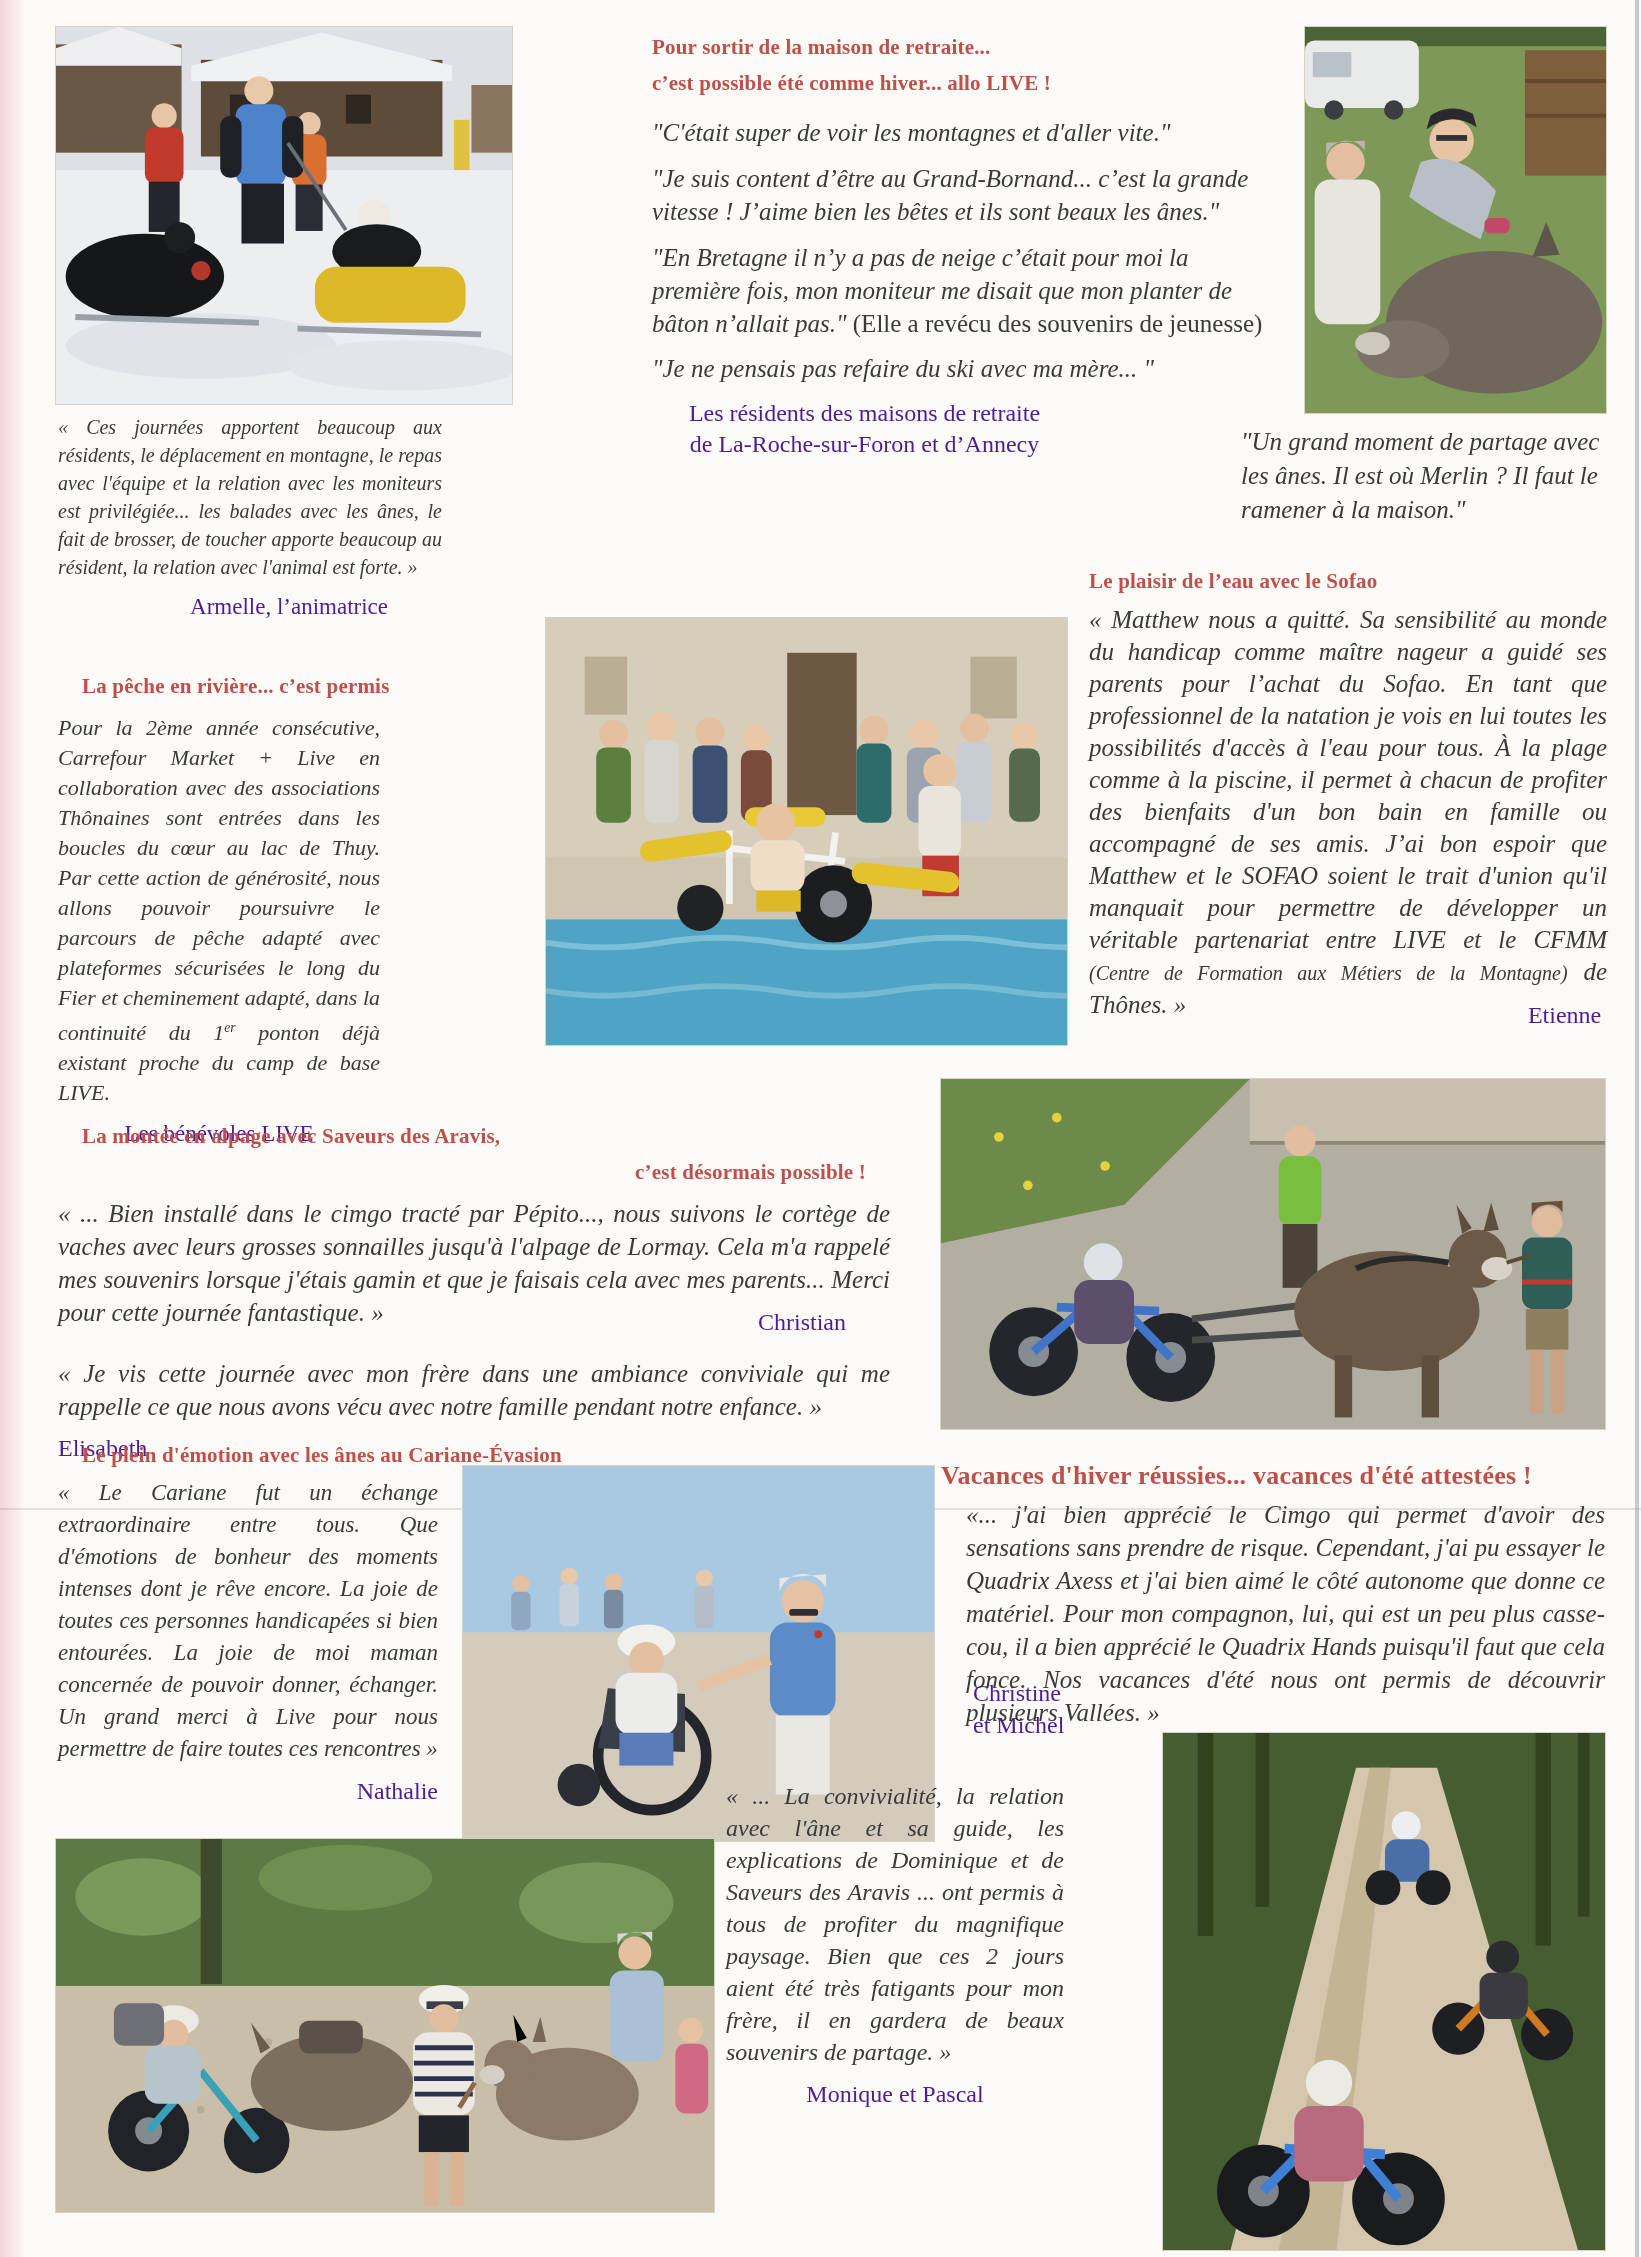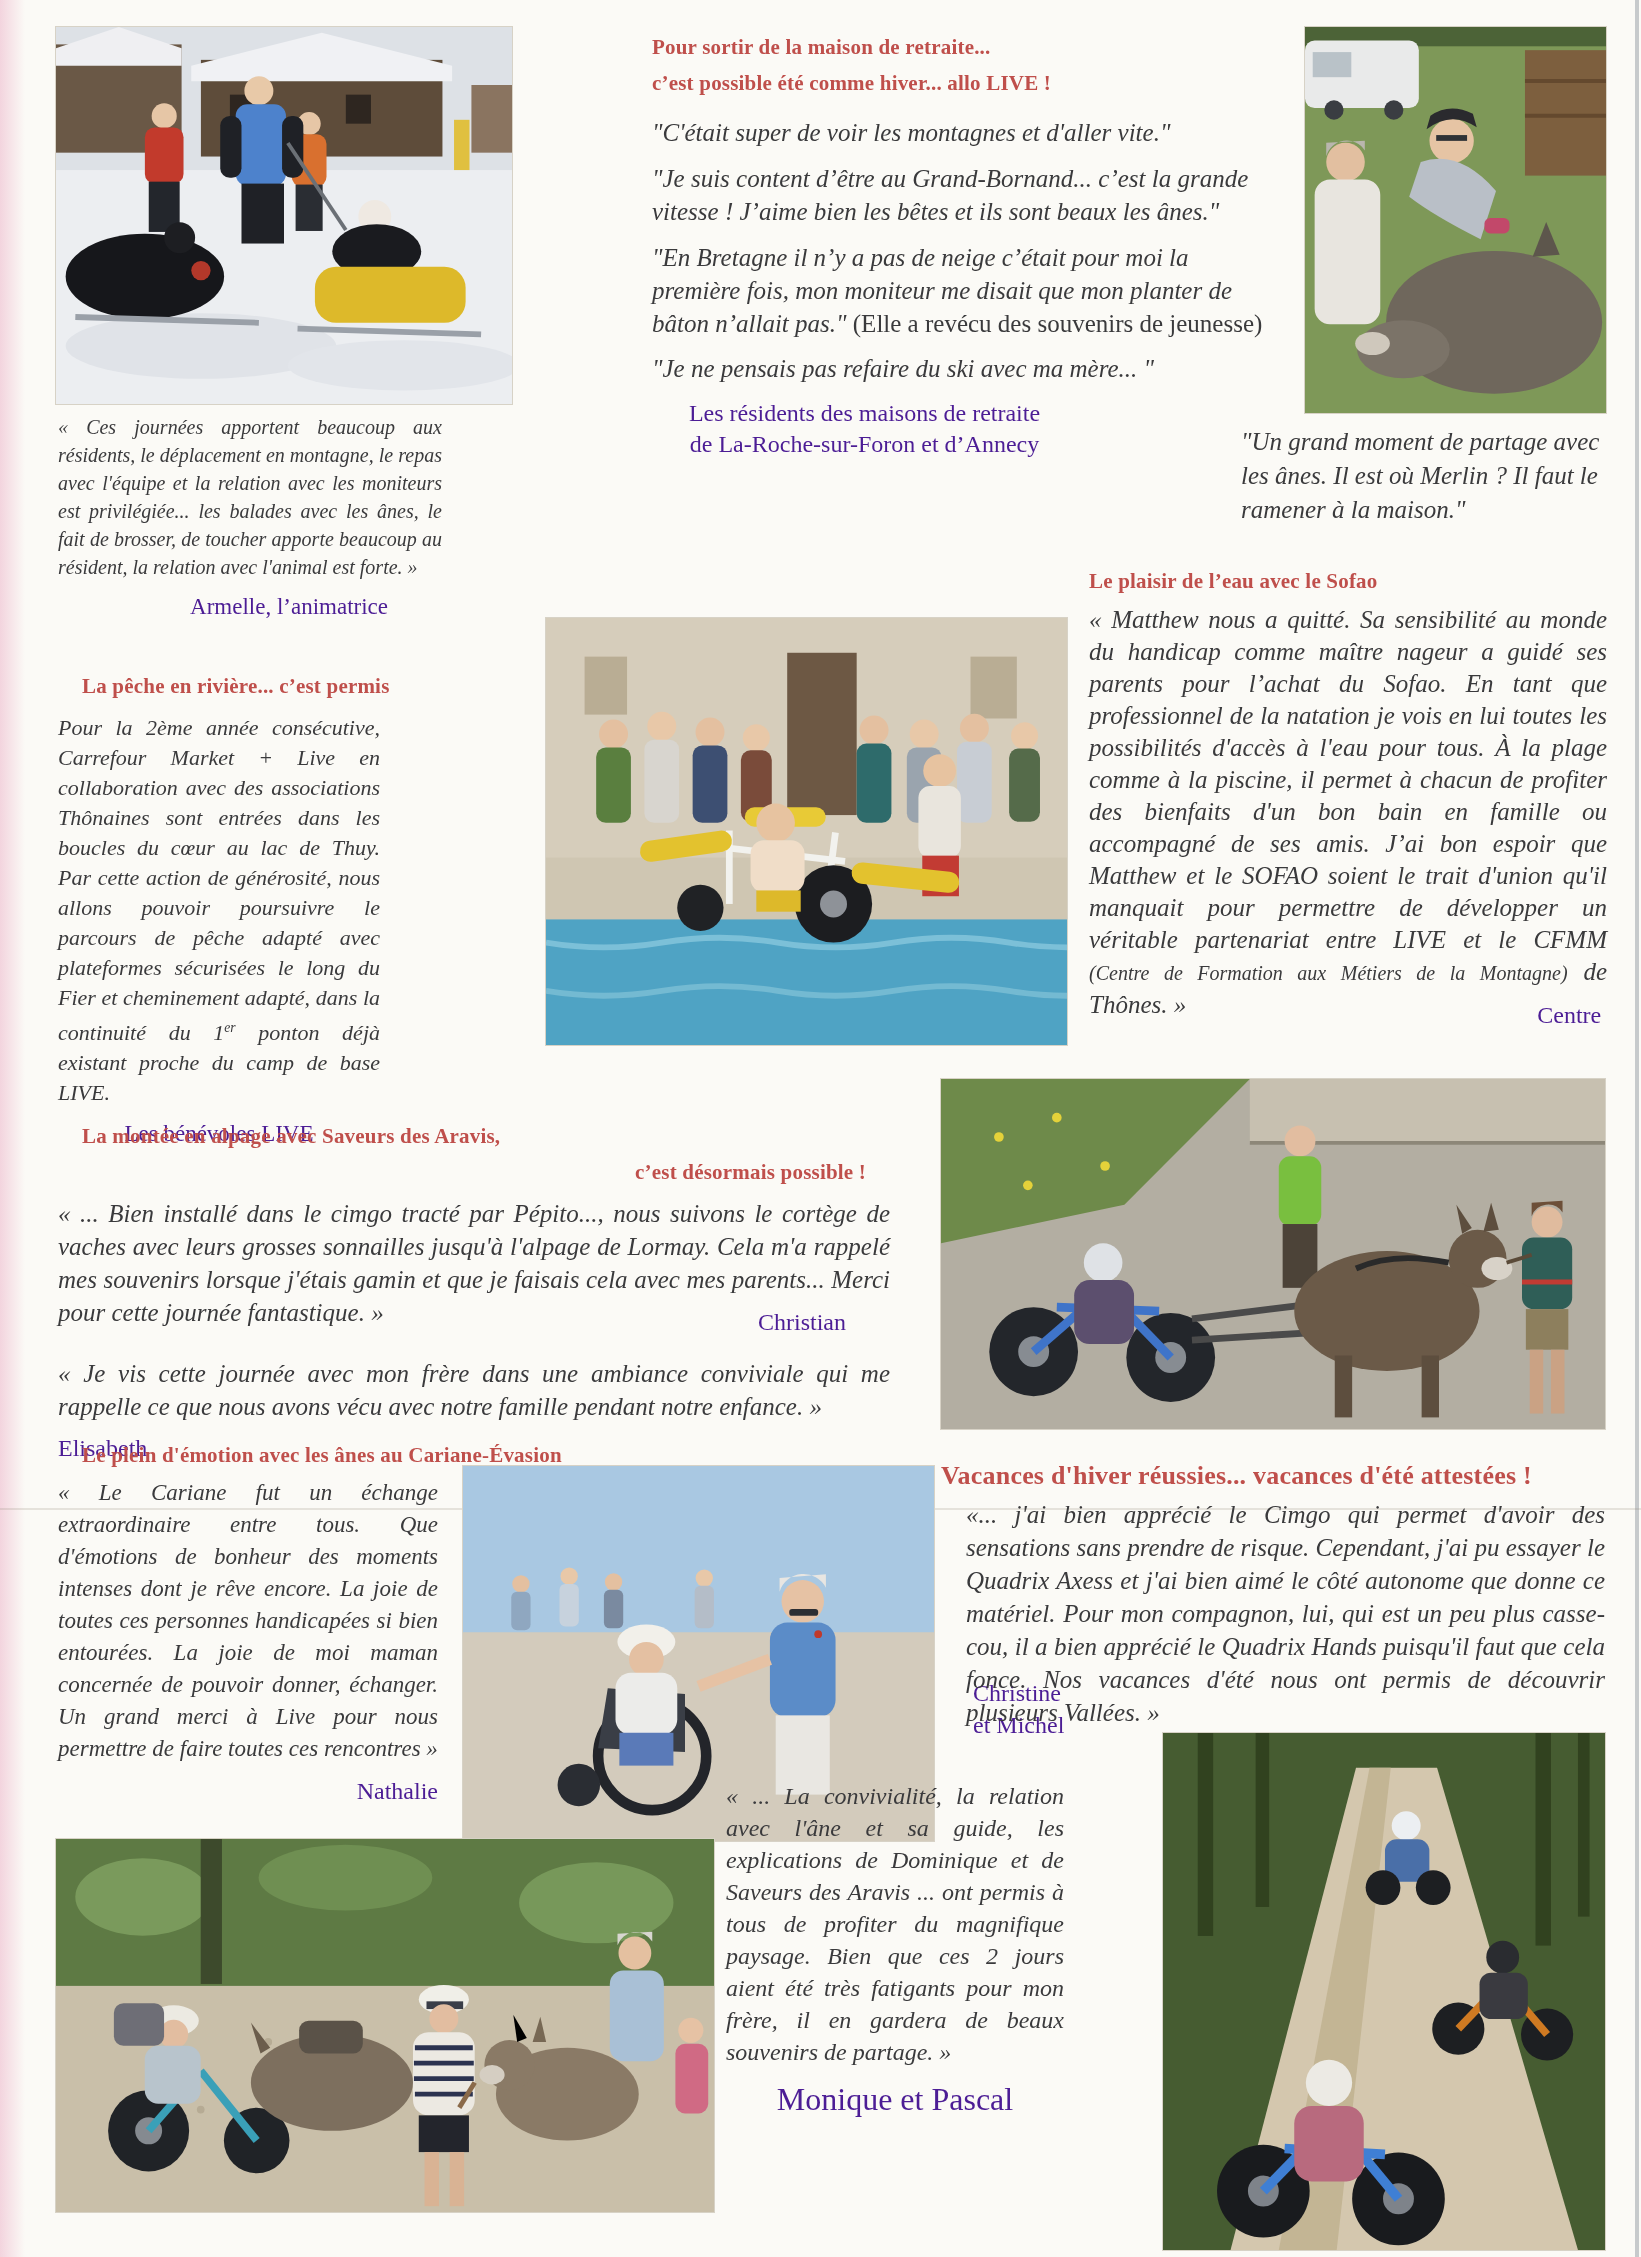--- a/index.html
+++ b/index.html
@@ -183,21 +183,21 @@
       <rect x="212" y="230" width="56" height="54" rx="14" fill="#f0ddc8"></rect>
       <rect x="218" y="282" width="46" height="22" fill="#ddb92a"></rect>
     </svg>
   </figure>
 
   <div class="abs headline" style="left:1089px;top:563px;width:521px;">Le plaisir de l’eau avec le Sofao</div>
   <div class="abs" style="left:1089px;top:604px;width:518px;">
     <div class="body-i" style="font-size:25px;line-height:32px;">
       <p><span>« Matthew nous a quitté. Sa sensibilité au monde du handicap comme maître nageur a guidé ses parents pour l’achat du Sofao. En tant que professionnel de la natation je vois en lui toutes les possibilités d'accès à l'eau pour tous. À la plage comme à la piscine, il permet à chacun de profiter des bienfaits d'un bon bain en famille ou accompagné de ses amis. J’ai bon espoir que Matthew et le SOFAO soient le trait d'union qu'il manquait pour permettre de développer un véritable partenariat entre LIVE et le CFMM </span><span style="font-size:20px;">(Centre de Formation aux Métiers de la Montagne)</span><span> de Thônes. »</span></p>
     </div>
-    <div class="attr" style="text-align:right;padding-right:5.8px;font-size:24px;margin-top:-32px;">Centre</div>
+    <div class="attr" style="text-align:right;padding-right:5.8px;font-size:24px;margin-top:-32px;">Etienne</div>
   </div>
 
   <div class="abs" style="left:82px;top:1118px;width:784px;">
     <div class="headline">La montée en alpage avec Saveurs des Aravis,</div>
     <div class="headline" style="text-align:right;">c’est désormais possible !</div>
   </div>
   <div class="abs" style="left:58px;top:1197px;width:832px;">
     <div class="body-i" style="font-size:25px;line-height:33px;">
       <p>« ... Bien installé dans le cimgo tracté par Pépito..., nous suivons le cortège de vaches avec leurs grosses sonnailles jusqu'à l'alpage de Lormay. Cela m'a rappelé mes souvenirs lorsque j'étais gamin et que je faisais cela avec mes parents... Merci pour cette journée fantastique. »</p>
     </div>
@@ -406,17 +406,17 @@
 
       <circle cx="658" cy="198" r="13" fill="#e6c2a4"></circle>
       <rect x="642" y="212" width="34" height="72" rx="10" fill="#d06a84"></rect>
     </svg>
   </figure>
 
   <div class="abs" style="left:726px;top:1780px;width:338px;">
     <div class="body-i" style="font-size:24px;line-height:32px;">
       <p>« ... La convivialité, la relation avec l'âne et sa guide, les explications de Dominique et de Saveurs des Aravis ... ont permis à tous de profiter du magnifique paysage. Bien que ces 2 jours aient été très fatigants pour mon frère, il en gardera de beaux souvenirs de partage. »</p>
     </div>
-    <div class="attr" style="text-align:center;font-size:32px;margin-top:5.8px;">Monique et Pascal</div>
+    <div class="attr" style="text-align:center;font-size:24px;margin-top:5.8px;">Monique et Pascal</div>
   </div>
 
 </div>
 
 
 </body></html>

